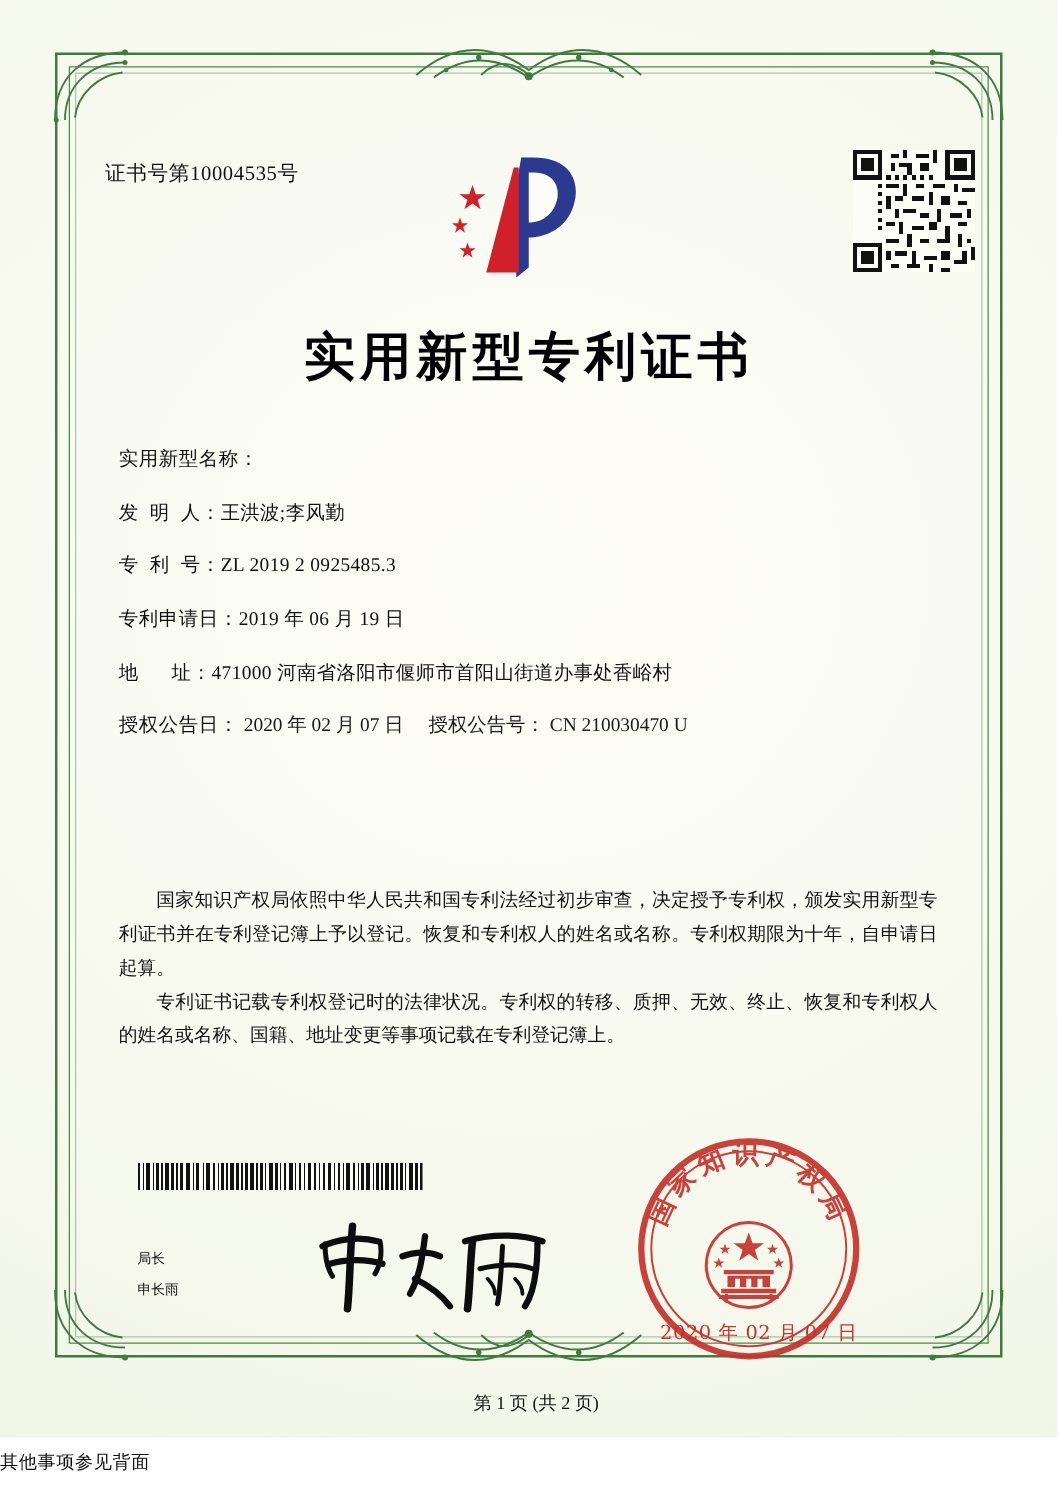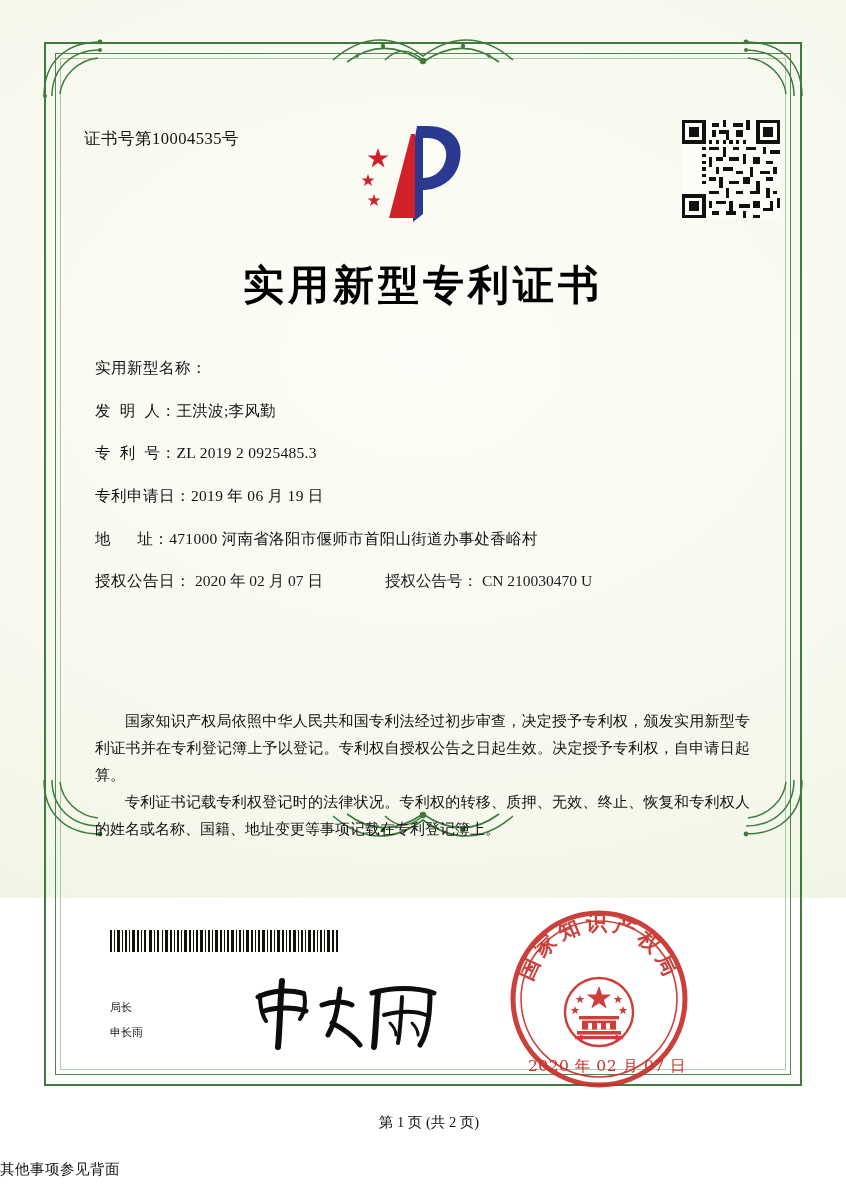--- a/index.html
+++ b/index.html
@@ -14,21 +14,21 @@
     color: #1a1a1a;
     position: relative;
     overflow: hidden;
   }
 
   
   .certificate {
     position: absolute;
     left: 0; top: 0;
     width: 846px;
-    height: 898px;
+    height: 1150px;
     background:
       radial-gradient(ellipse 120% 80% at 50% 40%, #fdfdf7 0%, #f7f9ee 55%, #eef4e2 100%);
   }
 
   
   .frame-outer {
     position: absolute;
     left: 44px; top: 42px;
     width: 758px;
     height: 1044px;
@@ -143,21 +143,21 @@
     letter-spacing: .5px;
     color: #111;
   }
   .field-value {
     flex: 1 1 auto;
     letter-spacing: .3px;
     color: #111;
   }
   .field-row.dual .field-label2 {
     flex: 0 0 auto;
-    margin-left: 62px;
+    margin-left: 20px;
     white-space: pre;
   }
   .field-row.dual .field-value2 {
     flex: 0 0 auto;
     margin-left: 4px;
   }
 
   
   .body-text {
     position: absolute;
@@ -472,21 +472,21 @@
 
     <div class="field-row dual">
       <span class="field-label">授权公告日：</span>
       <span class="field-value2">2020 年 02 月 07 日</span>
       <span class="field-label2">授权公告号：</span>
       <span class="field-value2">CN 210030470 U</span>
     </div>
   </div>
 
   <div class="body-text">
-    <p>国家知识产权局依照中华人民共和国专利法经过初步审查，决定授予专利权，颁发实用新型专利证书并在专利登记簿上予以登记。专利权自授权公告之日起生效。决定授予专利权，自申请日起算。</p>
+    <p>国家知识产权局依照中华人民共和国专利法经过初步审查，决定授予专利权，颁发实用新型专利证书并在专利登记簿上予以登记。恢复和专利权人的姓名或名称。专利权期限为十年，自申请日起算。</p>
     <p>专利证书记载专利权登记时的法律状况。专利权的转移、质押、无效、终止、恢复和专利权人的姓名或名称、国籍、地址变更等事项记载在专利登记簿上。</p>
   </div>
 
   <div class="barcode">
     <svg width="228" height="22" viewBox="0 0 228 22" shape-rendering="crispEdges">
       <rect width="228" height="22" fill="#fdfdf7"></rect>
       <g fill="#111">
         <rect x="0" y="0" width="2" height="22"></rect>
           <rect x="4" y="0" width="1" height="22"></rect>
         <rect x="7" y="0" width="3" height="22"></rect>

